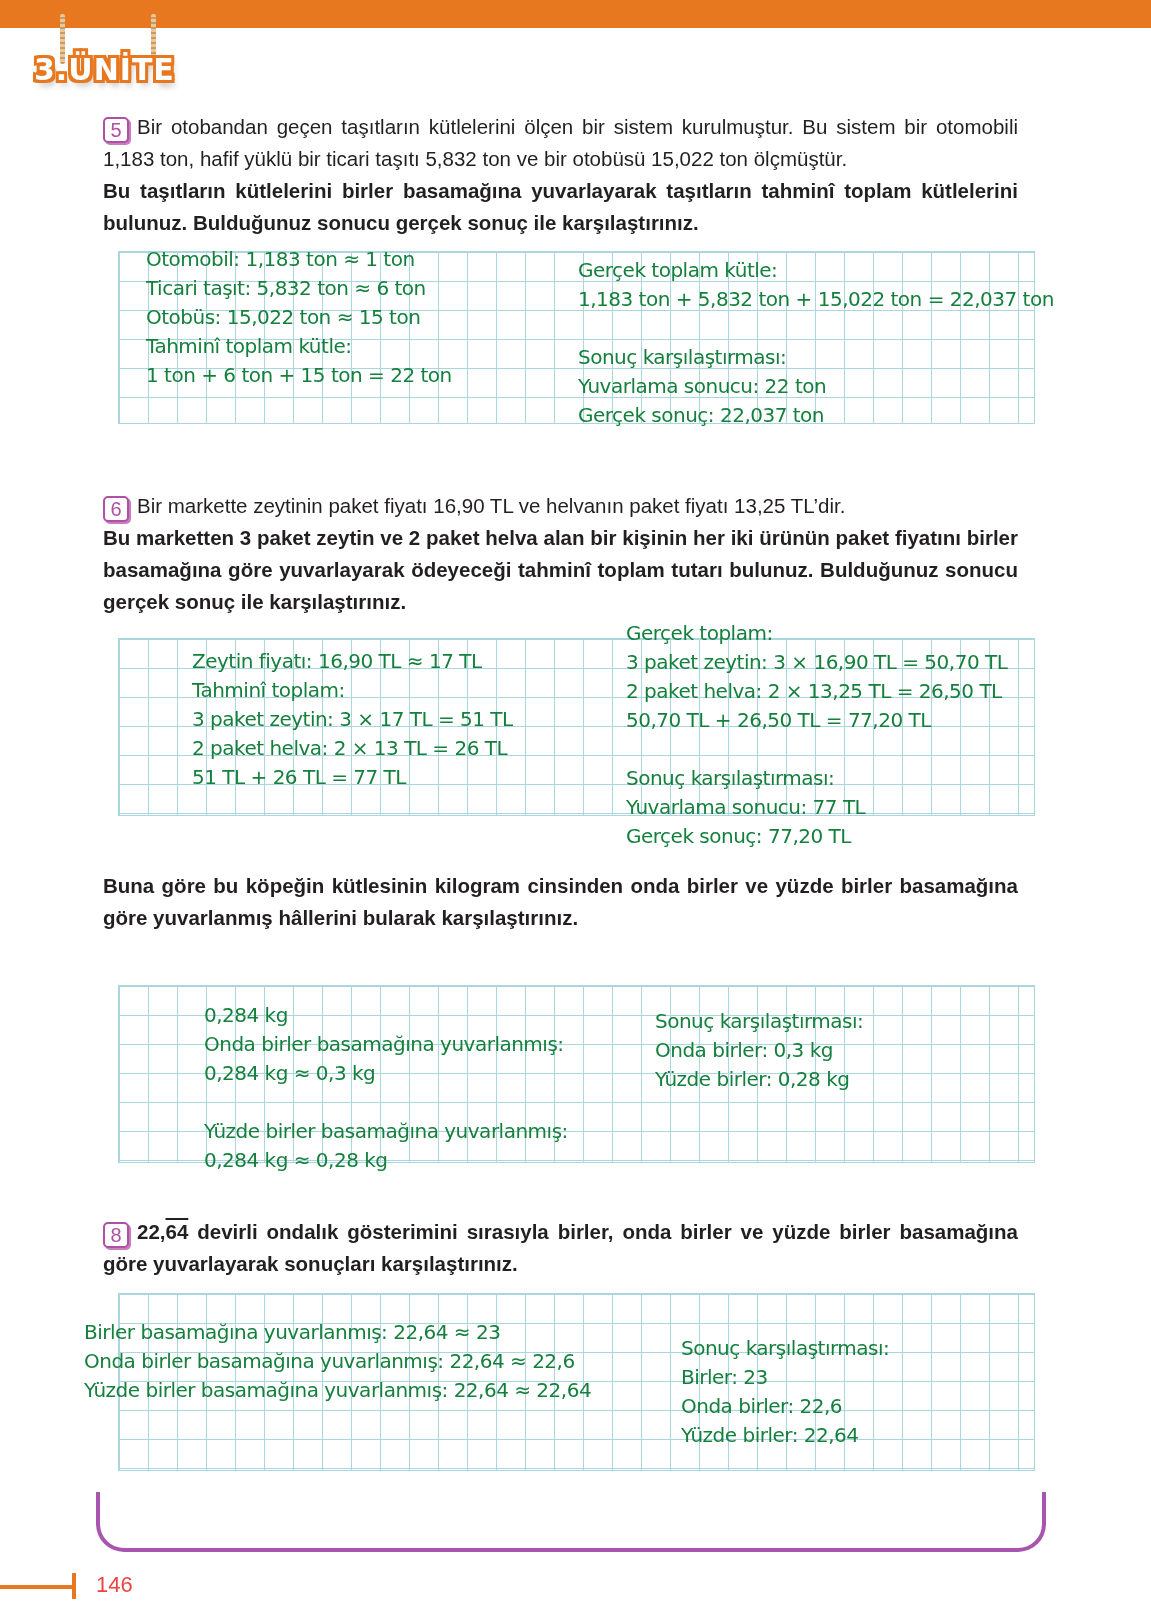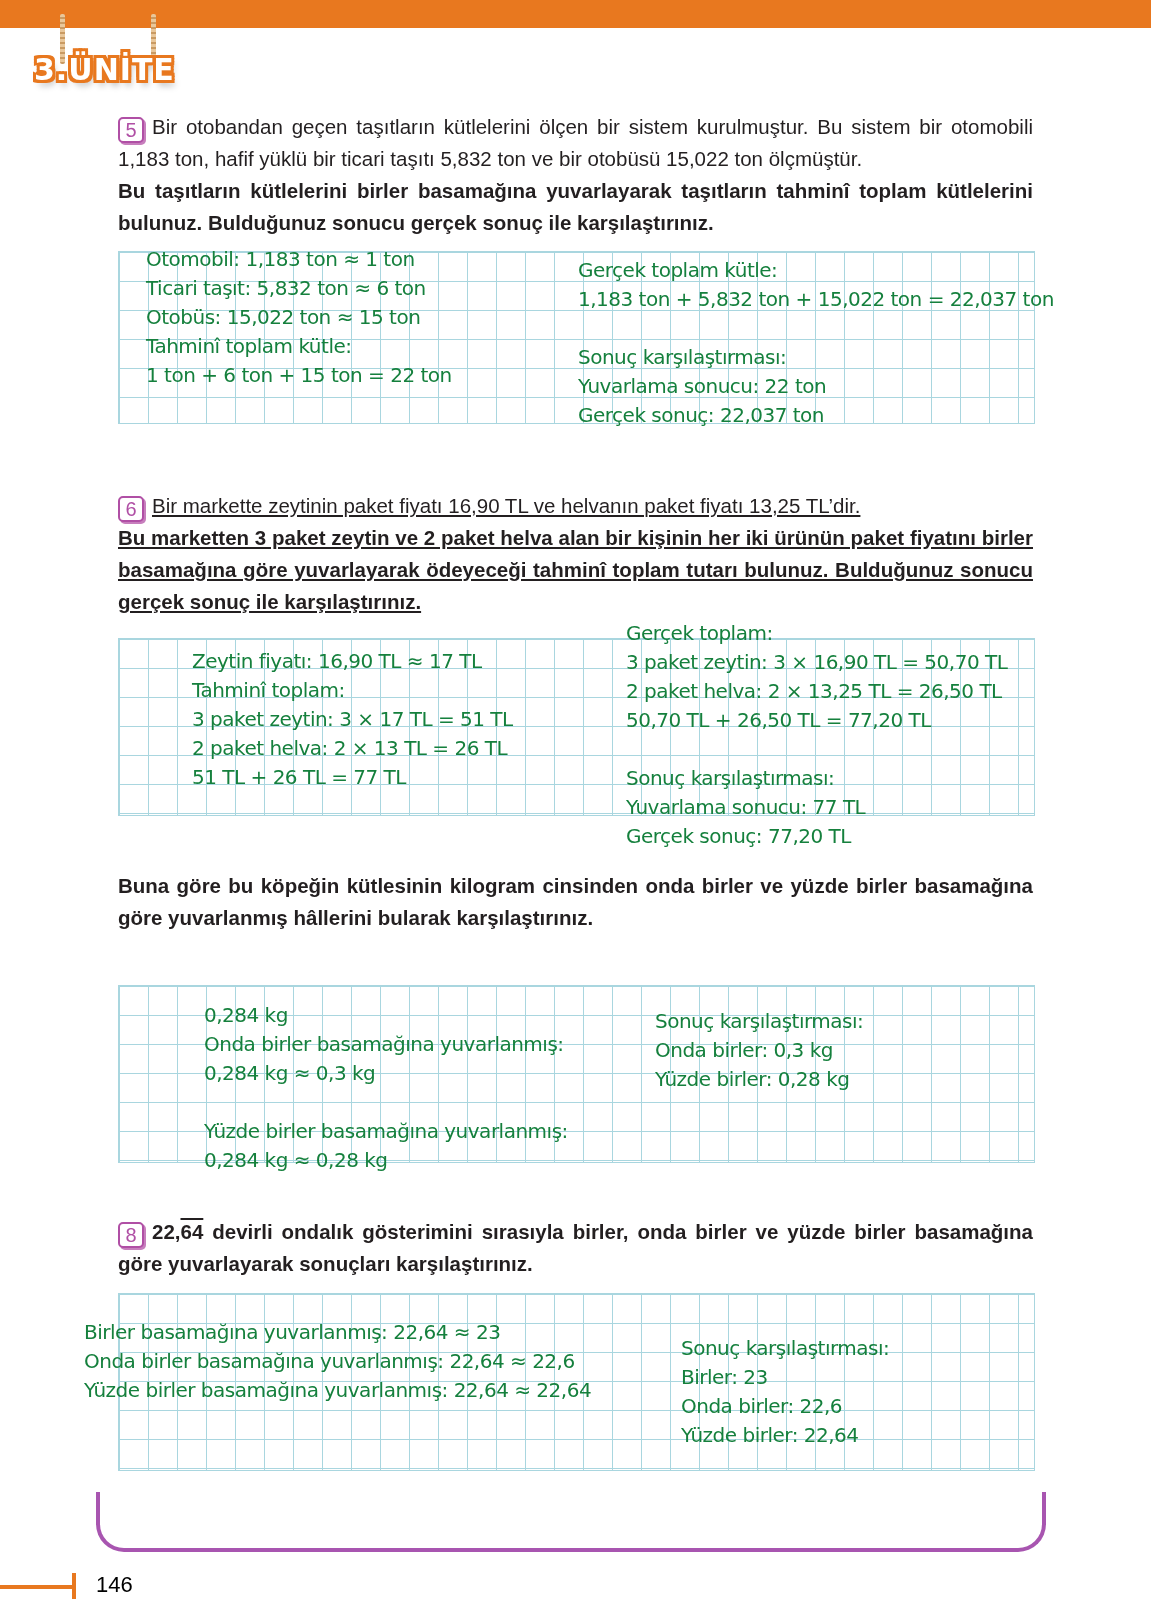--- a/index.html
+++ b/index.html
@@ -12,21 +12,21 @@
   .top-band { position: absolute; left: 0; top: 0; width: 1151px; height: 28px; background: #e8781f; }
   .unit-badge { position: absolute; left: 34px; top: 14px; width: 140px; height: 80px; }
   .unit-badge .rope { position: absolute; top: 0; width: 5px; height: 50px; background: repeating-linear-gradient(180deg,#e9c79a 0 3px,#c99a62 3px 5px); border-radius: 2px; }
   .unit-badge .label {
     position: absolute; left: 0; top: 38px;
     font-family: "DejaVu Sans", sans-serif; font-weight: bold; font-size: 30px; letter-spacing: 1px;
     color: #ffffff;
     text-shadow: -3px -3px 0 #e8781f, 3px -3px 0 #e8781f, -3px 3px 0 #e8781f, 3px 3px 0 #e8781f,
                  0 3px 0 #e8781f, 0 -3px 0 #e8781f, 3px 0 0 #e8781f, -3px 0 0 #e8781f, 3px 6px 6px rgba(0,0,0,0.25);
   }
-  .q { position: absolute; left: 118px; width: 915px; font-size: 20.5px; line-height: 32px; text-align: justify; }
+  .q { position: absolute; left: 103px; width: 915px; font-size: 20.5px; line-height: 32px; text-align: justify; }
   .q p { margin: 0; }
   .q .bold { font-weight: bold; }
   .qnum {
     display: inline-block; width: 22px; height: 22px; line-height: 22px; text-align: center;
     border: 2px solid #b04fa5; border-radius: 5px; color: #b04fa5; font-weight: normal;
     font-size: 20px; margin-right: 8px; vertical-align: -3px; box-shadow: 2px 2px 0 #c77ebd;
     background: #fff;
   }
   .overline { text-decoration: overline; margin-top: 40px; }
   .grid {
@@ -42,21 +42,21 @@
     position: absolute; color: #15803d; font-size: 20px; line-height: 29px; white-space: nowrap;
     font-family: "DejaVu Sans", sans-serif; letter-spacing: -0.5px;
   }
   .ans div { height: 29px; }
   .bracket {
     position: absolute; left: 96px; top: 1492px; width: 942px; height: 56px;
     border: 4px solid #a855b0; border-top: none; border-radius: 0 0 28px 28px;
   }
   .page-line { position: absolute; left: 0; top: 1585px; width: 73px; height: 4px; background: #e8781f; }
   .page-tick { position: absolute; left: 72px; top: 1573px; width: 4px; height: 26px; background: #e8781f; }
-  .page-num { position: absolute; left: 96px; top: 1572px; font-size: 22px; color: #000000; }
+  .page-num { position: absolute; left: 96px; top: 1572px; font-size: 22px; color: #ef4444; }
 </style>
 </head>
 <body>
 
 <div class="top-band"></div>
 <div class="unit-badge">
   <div class="rope" style="left:26px;"></div>
   <div class="rope" style="left:117px;"></div>
   <div class="label">3.ÜNİTE</div>
 </div>
@@ -75,21 +75,21 @@
 </div>
 <div class="ans" style="left:578px; top:256px;">
   <div>Gerçek toplam kütle:</div>
   <div>1,183 ton + 5,832 ton + 15,022 ton = 22,037 ton</div>
   <div></div>
   <div>Sonuç karşılaştırması:</div>
   <div>Yuvarlama sonucu: 22 ton</div>
   <div>Gerçek sonuç: 22,037 ton</div>
 </div>
 
-<div class="q" style="top:490px;text-decoration:underline;">
+<div class="q" style="top:490px;">
   <p><span class="qnum">6</span><span>Bir markette zeytinin paket fiyatı 16,90 TL ve helvanın paket fiyatı 13,25 TL’dir.</span></p>
   <p class="bold">Bu marketten 3 paket zeytin ve 2 paket helva alan bir kişinin her iki ürünün paket fiyatını birler basamağına göre yuvarlayarak ödeyeceği tahminî toplam tutarı bulunuz. Bulduğunuz sonucu gerçek sonuç ile karşılaştırınız.</p>
 </div>
 <div class="grid" style="top:638px; height:176px;"></div>
 <div class="ans" style="left:148px; top:647px;padding-left:44px;">
   <div>Zeytin fiyatı: 16,90 TL ≈ 17 TL</div>
   <div>Tahminî toplam:</div>
   <div>3 paket zeytin: 3 × 17 TL = 51 TL</div>
   <div>2 paket helva: 2 × 13 TL = 26 TL</div>
   <div>51 TL + 26 TL = 77 TL</div>

